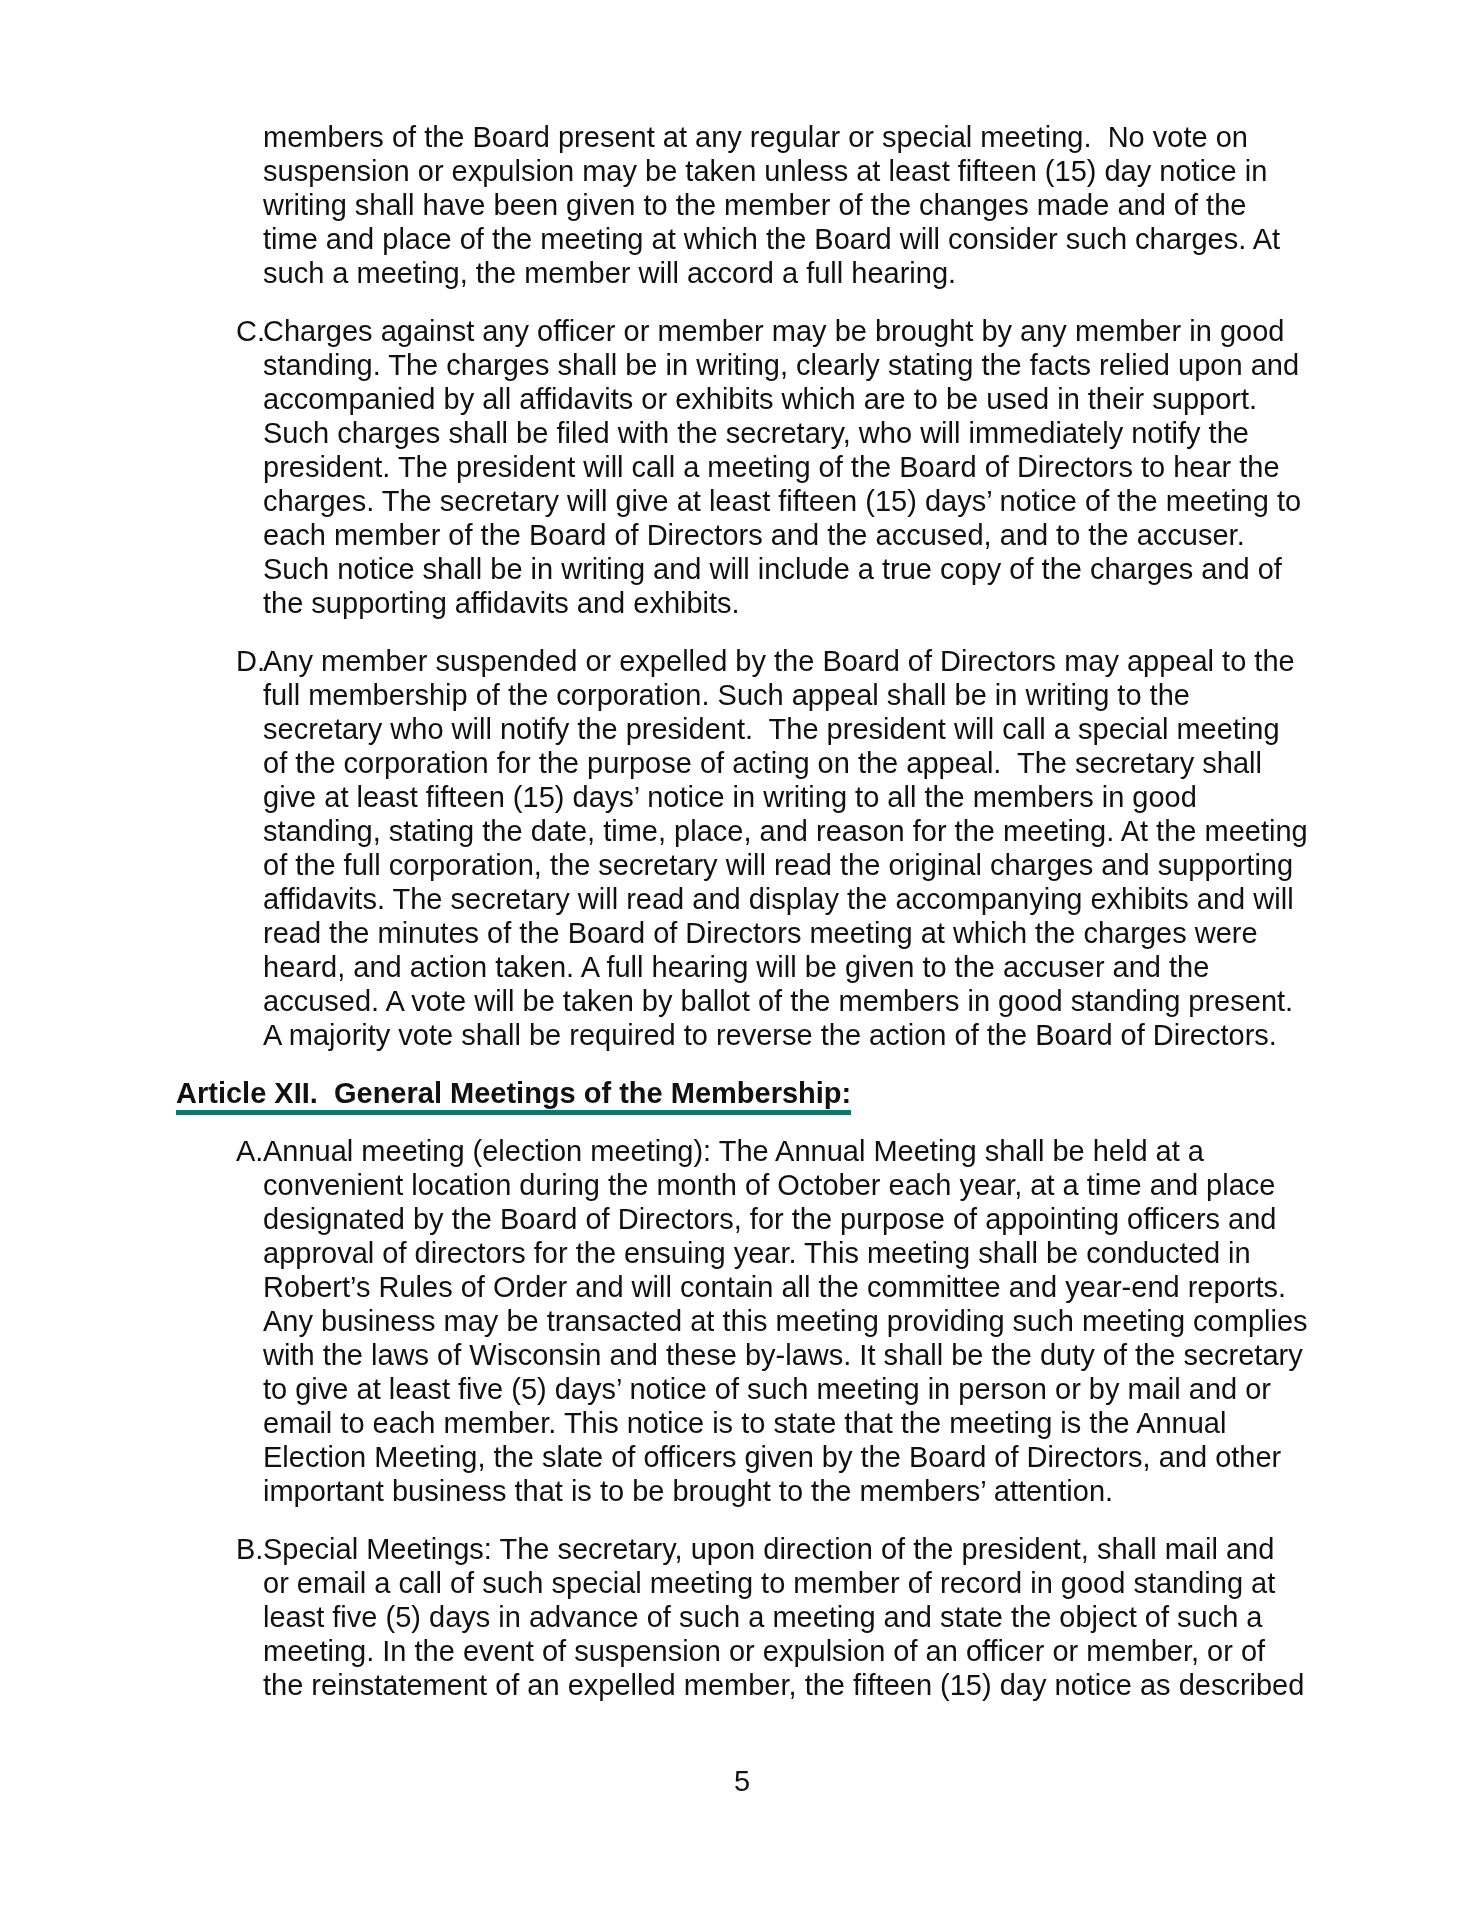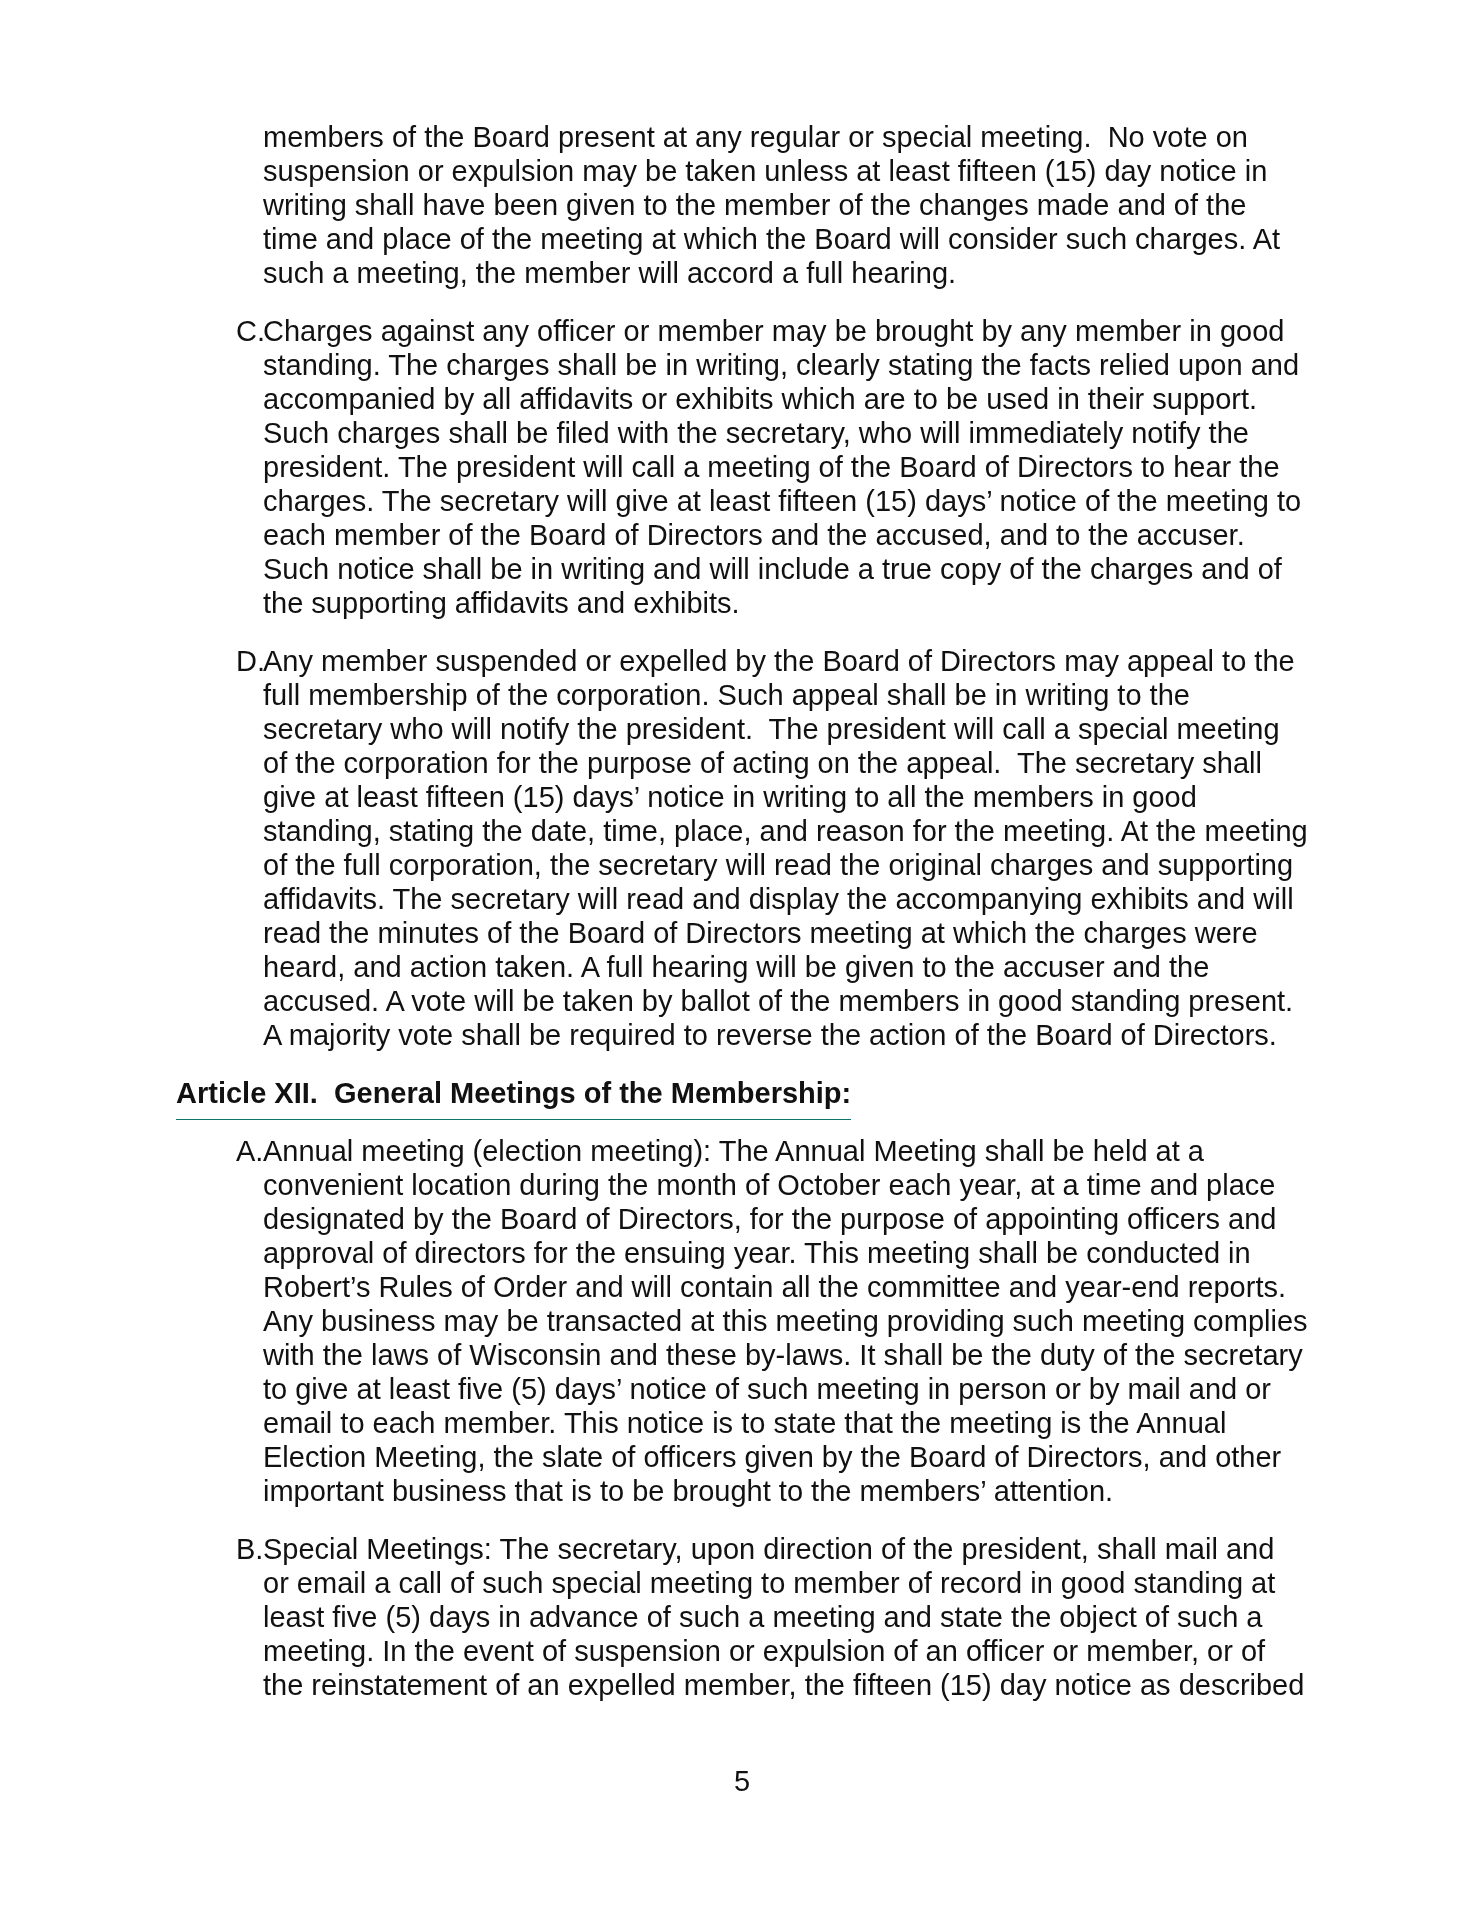--- a/index.html
+++ b/index.html
@@ -45,22 +45,22 @@
     white-space: pre-wrap;
   }
   .heading {
     margin: 0 0 24px 0;
     font-size: 29px;
     line-height: 34px;
     font-weight: bold;
   }
   .heading-text {
     white-space: pre-wrap;
-    border-bottom: 1px solid #0f766e;
-    padding-bottom: 10px;
+    border-bottom: 5px solid #0f766e;
+    padding-bottom: 1px;
   }
   .pagenum {
     position: absolute;
     top: 1764px;
     left: 0;
     width: 100%;
     text-align: center;
   }
 </style>
 </head>

